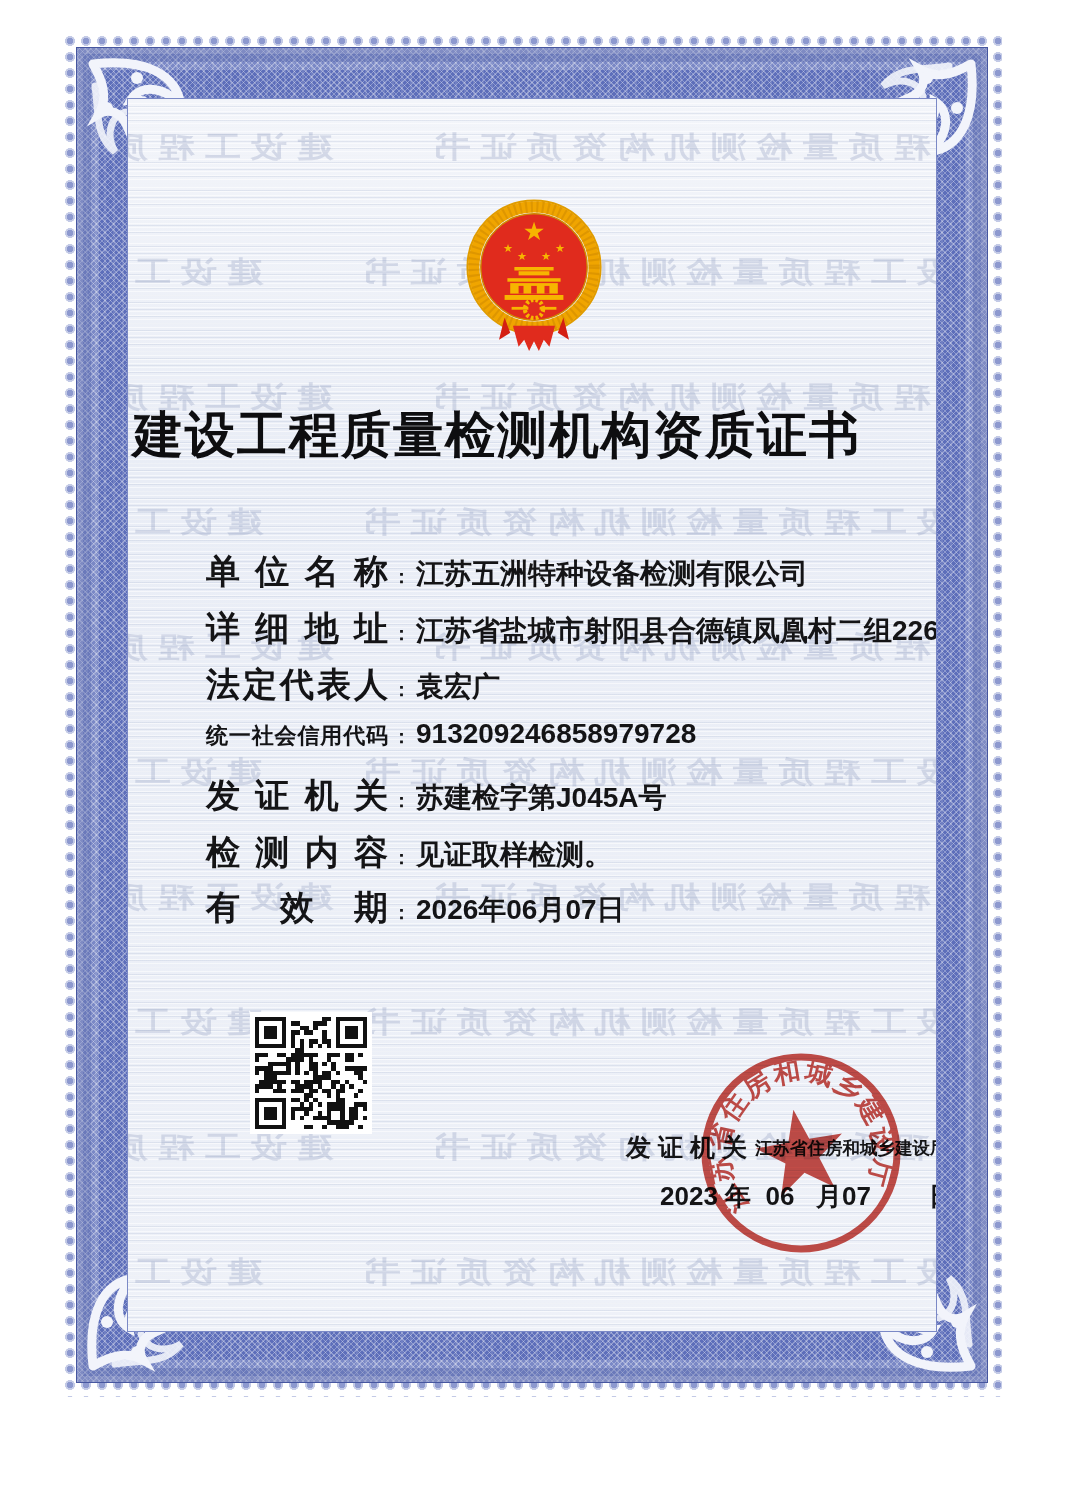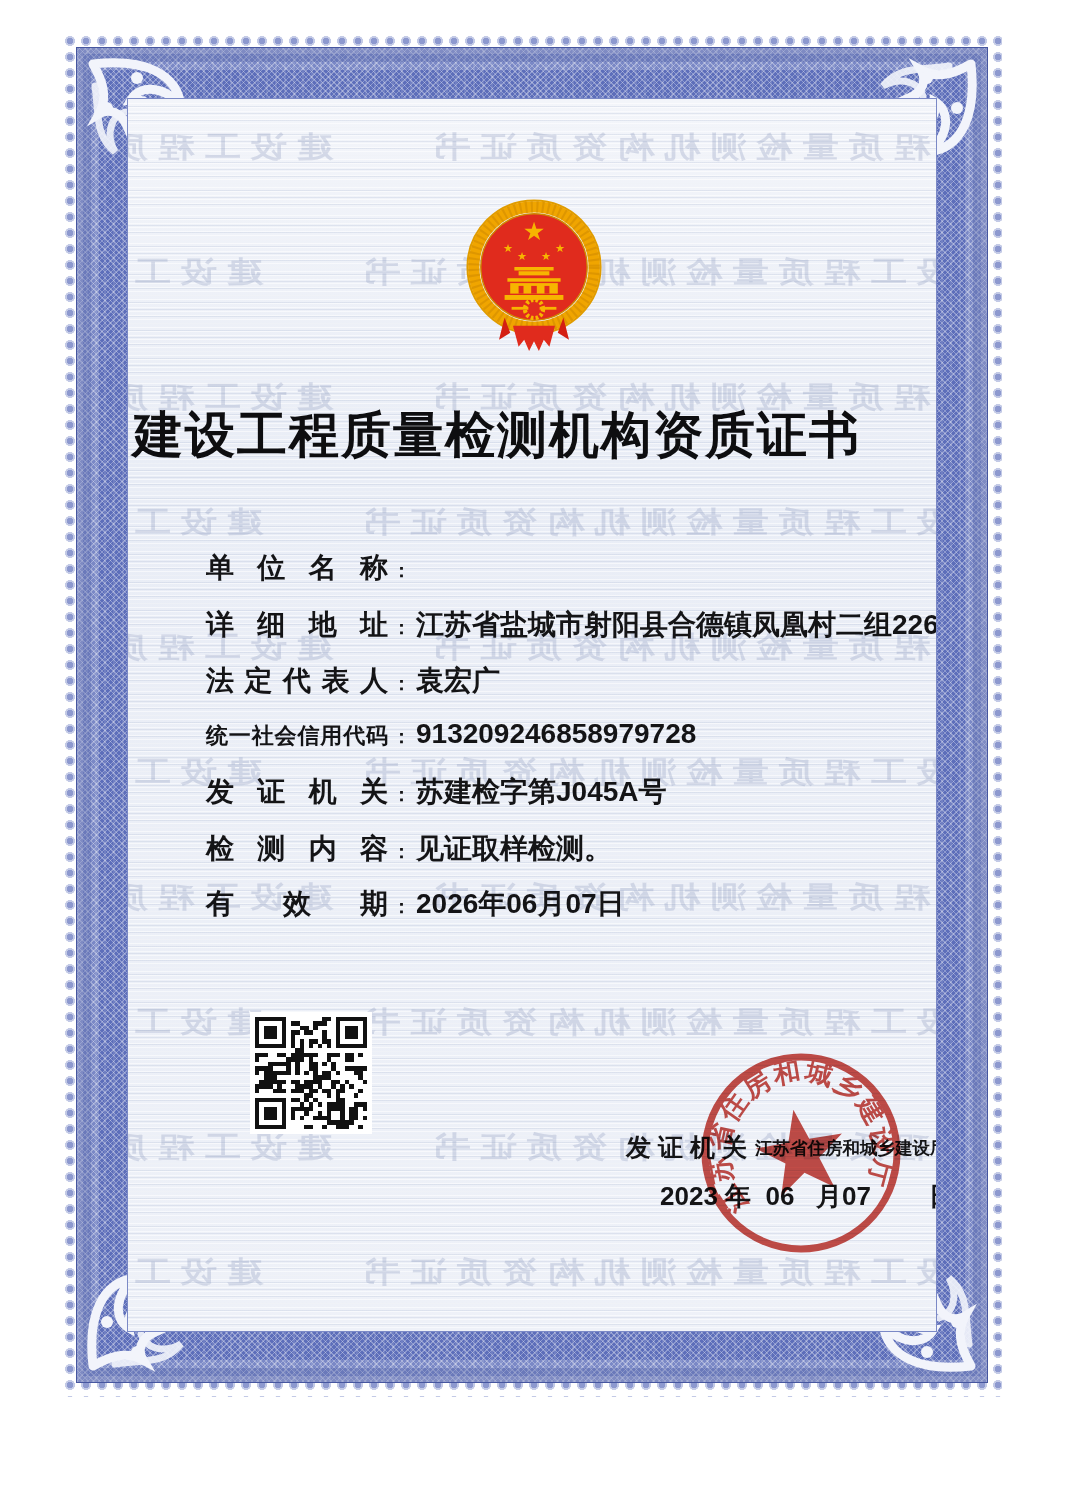--- a/index.html
+++ b/index.html
@@ -36,21 +36,21 @@
   .wm:nth-child(3){top:274px;} .wm:nth-child(4){top:399px;}
   .wm:nth-child(5){top:524px;} .wm:nth-child(6){top:649px;}
   .wm:nth-child(7){top:774px;} .wm:nth-child(8){top:899px;}
   .wm:nth-child(9){top:1024px;}.wm:nth-child(10){top:1149px;}
 
   
   .emblem{position:absolute;left:336px;top:98px;}
   .title{position:absolute;left:0;top:303px;width:738px;text-align:center;font-size:50px;font-weight:bold;
     color:#0e0e10;letter-spacing:2px;}
   .frow{position:absolute;left:78px;display:flex;align-items:baseline;color:#141416;}
-  .flabel{display:inline-block;width:182px;font-size:28px;font-weight:bold;text-align:justify;text-align-last:justify;}
+  .flabel{display:inline-block;width:182px;font-size:34px;font-weight:bold;text-align:justify;text-align-last:justify;}
   .flabel.compact{font-size:22px;}
   .fcolon{font-size:19px;font-weight:bold;margin:0 5px 0 4px;}
   .fvalue{font-size:28px;font-weight:bold;white-space:nowrap;}
   .r0{top:450px;} .r1{top:507px;} .r2{top:563px;} .r3{top:619px;} .r4{top:674px;} .r5{top:731px;} .r6{top:786px;}
 
   .qr{position:absolute;left:122px;top:913px;width:122px;height:122px;background:#ffffff;padding:5px;box-sizing:border-box;}
   .issuer{position:absolute;left:498px;top:1032px;display:flex;align-items:center;color:#141416;}
   .issuer-label{font-size:25px;font-weight:bold;letter-spacing:7px;white-space:nowrap;}
   .issuer-value{font-size:17.5px;font-weight:bold;white-space:nowrap;margin-left:1px;}
   .dateline{position:absolute;left:532px;top:1080px;font-size:26px;font-weight:bold;color:#141416;white-space:pre;}
@@ -140,20 +140,21 @@
         <path d="M70,184 L78,214 L86,204 L93,220 L100,206 L107,220 L114,204 L122,214 L130,184 Z" fill="#e02b1d"></path>
         <path d="M58,172 L50,204 L66,194 Z" fill="#d41f12"></path>
         <path d="M142,172 L150,204 L134,194 Z" fill="#d41f12"></path>
       </svg>
 
       <div class="title">建设工程质量检测机构资质证书</div>
 
       <div class="frow r0">
         <span class="flabel">单位名称</span>
         <span class="fcolon">：</span>
+        <span class="fvalue">江苏五洲特种设备检测有限公司</span>
       </div>
       <div class="frow r1">
         <span class="flabel">详细地址</span>
         <span class="fcolon">：</span>
         <span class="fvalue">江苏省盐城市射阳县合德镇凤凰村二组226号</span>
       </div>
       <div class="frow r2">
         <span class="flabel">法定代表人</span>
         <span class="fcolon">：</span>
         <span class="fvalue">袁宏广</span>

